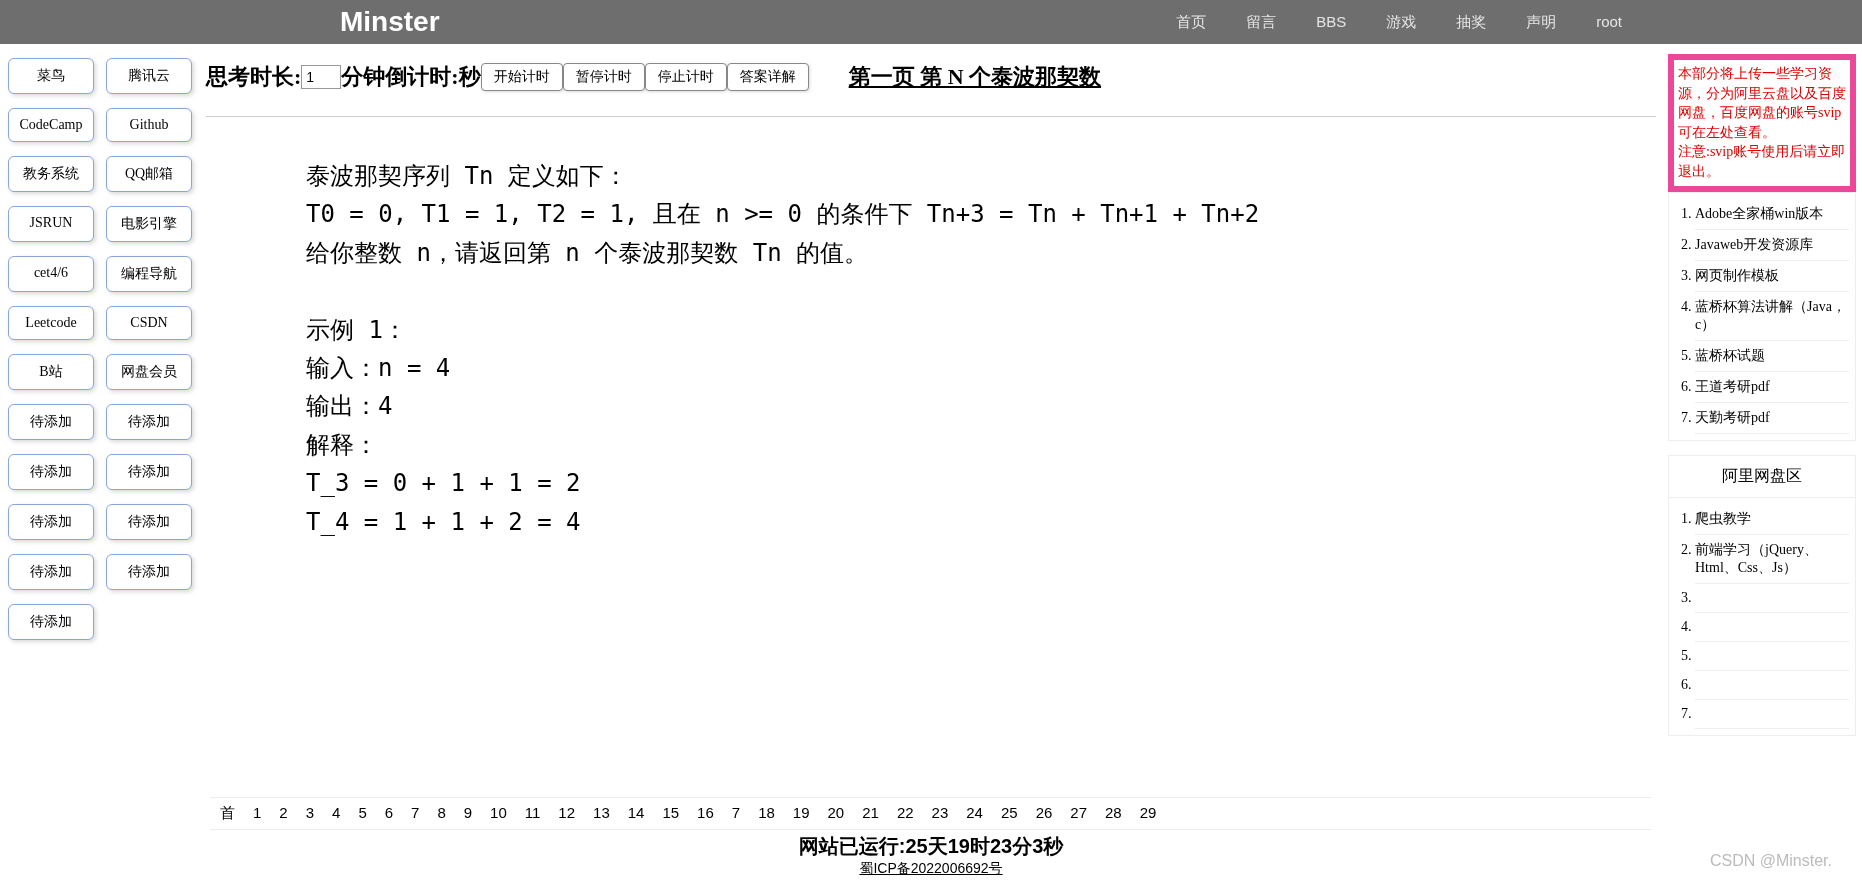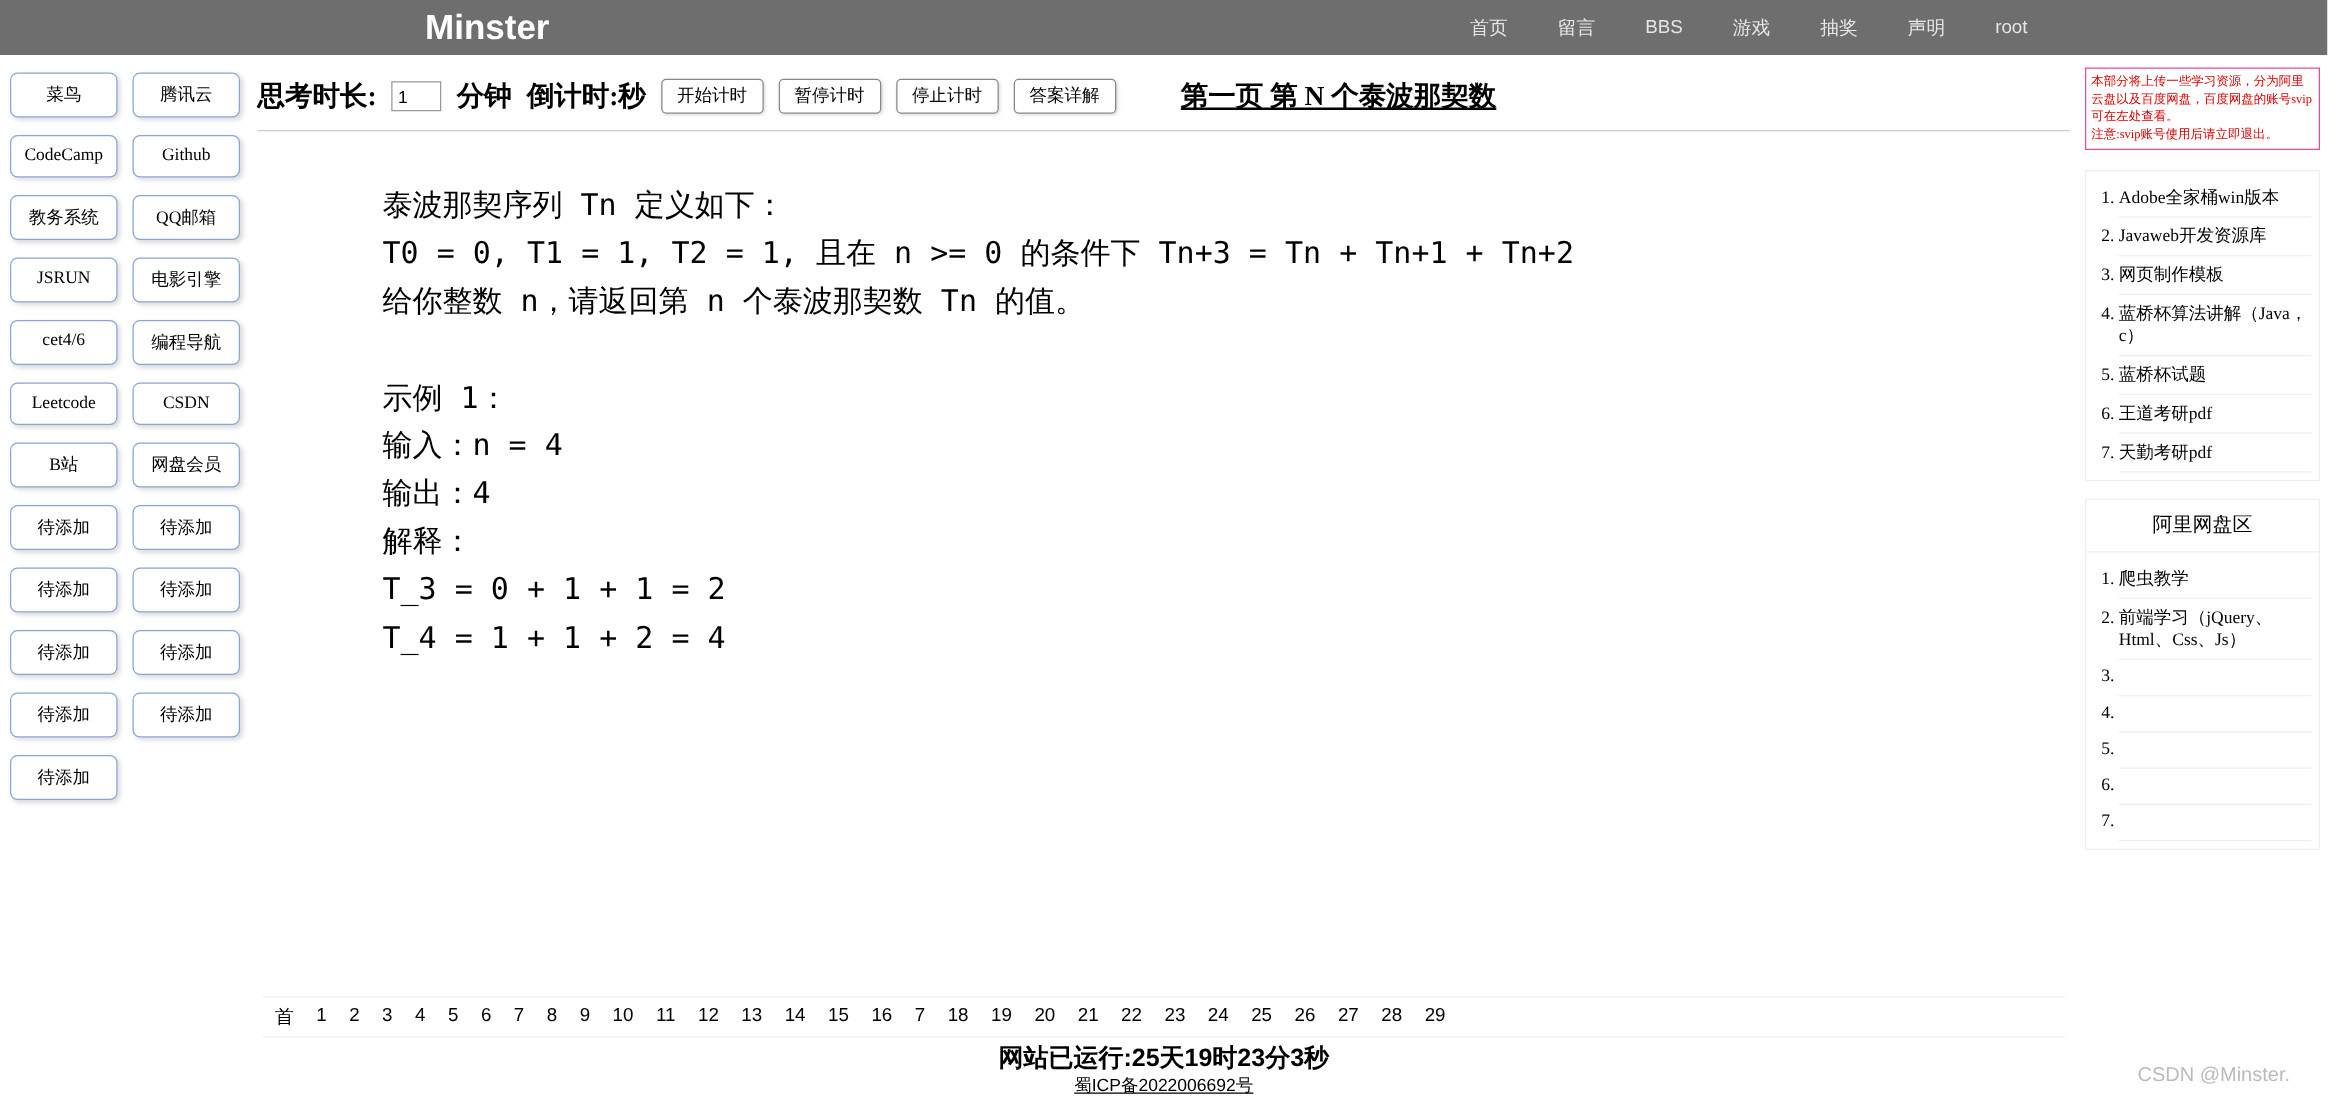--- a/index.html
+++ b/index.html
@@ -5,33 +5,33 @@
   * { box-sizing: border-box; margin: 0; padding: 0; }
   html, body { width: 1862px; height: 882px; font-family: "Microsoft YaHei", "SimSun", sans-serif; background: #fff; color: #000; }
   .topbar { background: #6e6e6e; height: 44px; display: flex; align-items: center; padding: 16px 20px; color: #fff; }
   .brand { font-size: 28px; font-weight: bold; margin-left: 320px; margin-right: auto; }
   .nav { display: flex; gap: 40px; margin-right: 220px; font-size: 15px; }
   .nav a { color: #e5e5e5; text-decoration: none; cursor: pointer; }
   .main { display: flex; height: 838px; }
   .leftcol { width: 200px; padding: 14px 8px; display: grid; grid-template-columns: 1fr 1fr; gap: 14px 12px; align-content: start; }
   .lbtn { background: #fff; border: 1px solid #88a7d6; border-radius: 6px; padding: 8px 4px; font-size: 14px; text-align: center; cursor: pointer; box-shadow: 2px 2px 4px rgba(0,0,0,0.15); font-family: "KaiTi","STKaiti",serif; }
   .center { flex: 1; position: relative; padding: 0 6px; }
-  .toolbar { display: flex; align-items: center; gap: 12px; padding: 18px 0 12px 0; border-bottom: 1px solid #ccc; font-family: "KaiTi","STKaiti",serif; }
+  .toolbar { display: flex; align-items: center; padding: 18px 0 24px 0; border-bottom: 1px solid #ccc; font-family: "KaiTi","STKaiti",serif; }
   .tlabel { font-size: 22px; font-weight: bold; }
   .tinput { width: 40px; height: 24px; border: 1px solid #999; padding: 2px 4px; font-size: 14px; }
   .tbtn { background: #fff; border: 1px solid #888; border-radius: 4px; padding: 4px 12px; font-size: 14px; cursor: pointer; font-family: Liberation Sans, sans-serif; box-shadow: 1px 1px 3px rgba(0,0,0,0.15); }
   .pagetitle { font-size: 22px; font-weight: bold; margin-left: 40px; text-decoration: underline; }
   .content { padding: 40px 100px; font-size: 24px; line-height: 1.6; font-family: "KaiTi","STKaiti","SimSun",monospace; white-space: pre-wrap; }
   .pager { position: absolute; bottom: 52px; left: 10px; right: 10px; display: flex; gap: 18px; font-size: 15px; padding: 6px 10px; border-top:1px solid #eee; border-bottom:1px solid #eee;}
   .pager span { cursor: pointer; }
   .footer { position: absolute; bottom: 4px; left: 0; right: 0; text-align: center; }
   .footer .runtime { font-size: 20px; font-weight: bold; }
   .footer .icp { font-size: 14px; text-decoration: underline; }
   .rightcol { width: 200px; padding: 10px 6px; font-family: "KaiTi","STKaiti",serif; }
-  .notice { color: #d00; font-size: 10px; line-height: 1.4; border:1px solid #ec4899; padding:4px; margin-bottom: 16px; }
+  .notice { color: #d00; font-size: 14px; line-height: 1.4; border:6px solid #ec4899; padding:4px; margin-bottom: 0; }
   .panel { border:1px solid #eee; margin-bottom: 14px; }
   .panel h3 { text-align: center; font-size: 16px; font-weight: normal; padding: 10px 0; border-bottom:1px solid #eee; }
   .panel ol { list-style: decimal; padding: 6px 6px 6px 26px; }
   .panel li { font-size: 14px; padding: 6px 0; border-bottom:1px solid #eee; cursor:pointer; min-height: 14px;}
   .watermark { position: absolute; right: 30px; bottom: 12px; color: #bbb; font-size: 16px; pointer-events:none; }
 </style>
 </head>
 <body>
 
 <div class="topbar">

